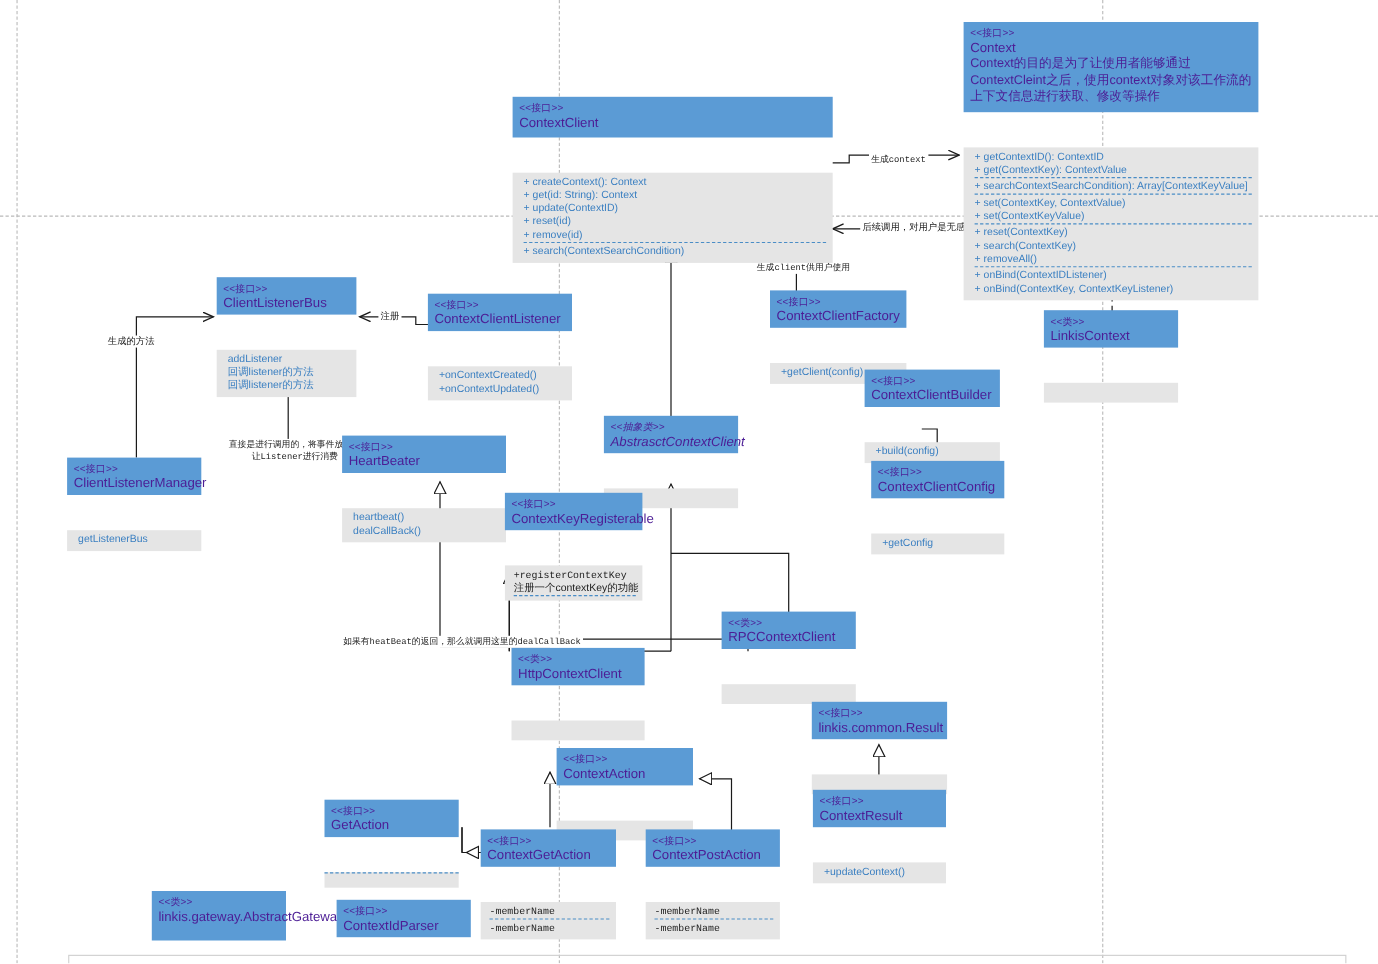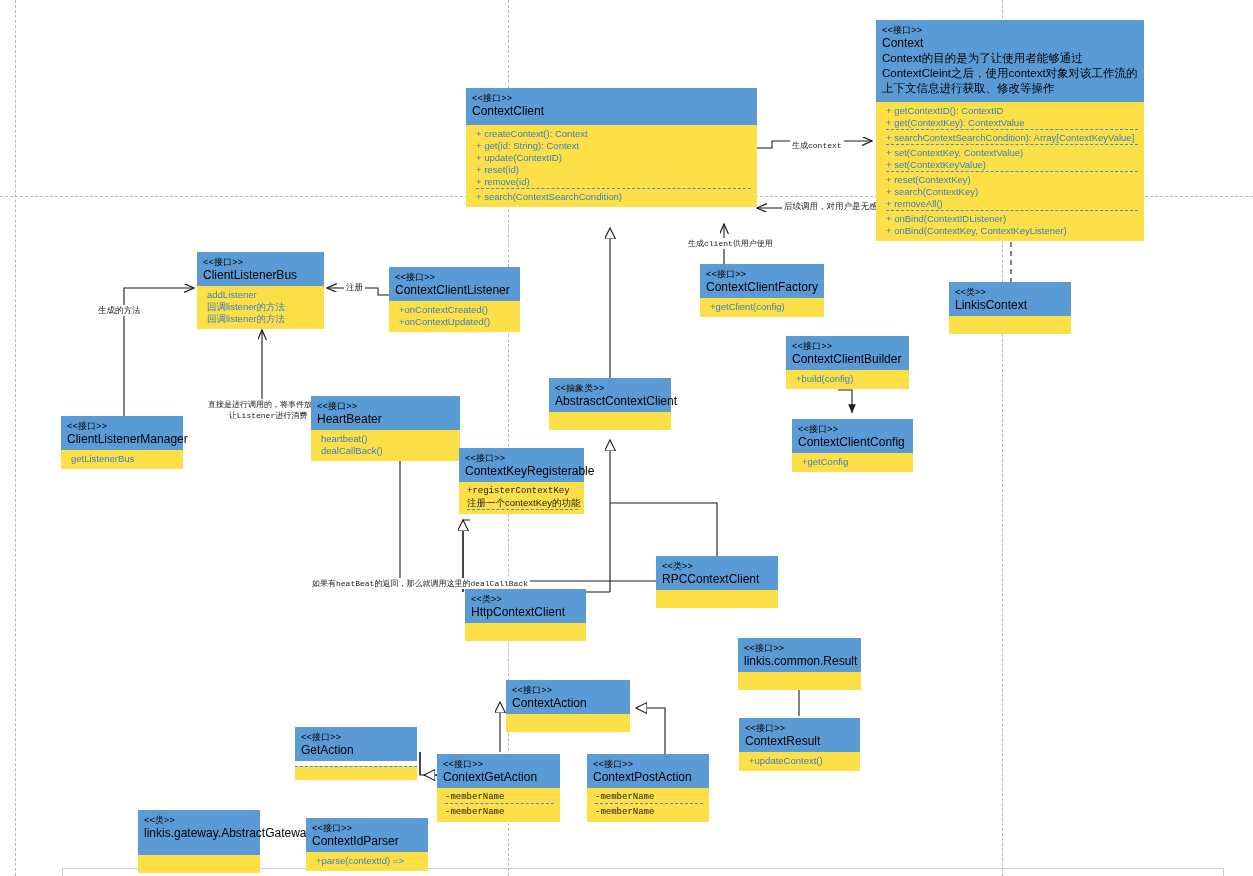--- a/index.html
+++ b/index.html
@@ -7,29 +7,29 @@
   #canvas{position:relative;width:1253px;height:876px;background:#fff;overflow:hidden;}
 
   
   .vguide{position:absolute;top:0;bottom:0;width:0;border-left:1px dashed #b9b9b9;}
   .hguide{position:absolute;left:0;right:0;height:0;border-top:1px dashed #b9b9b9;}
   .page-border{position:absolute;border:1px solid #cfcfcf;}
 
   
   .box{position:absolute;box-sizing:border-box;}
   .box .hdr{
-    background:#5b9bd5;color:#000000;padding:4px 6px 6px 6px;
+    background:#5b9bd5;color:#4c1d95;padding:4px 6px 6px 6px;
     box-sizing:border-box;
   }
   .box .stereo{font-size:9px;line-height:12px;letter-spacing:.2px;}
   .box .name{font-size:12px;line-height:15px;}
   .box .desc{font-size:11.5px;line-height:15px;}
   .box .body{
-    background:#fde047;box-sizing:border-box;padding:3px 6px 4px 10px;
-    color:#3a7fc1;font-size:9.5px;line-height:12px;
+    background:#e5e5e5;box-sizing:border-box;padding:3px 6px 4px 10px;
+    color:#3a7fc1;font-size:9.5px;line-height:12px;margin-top:32px;
   }
   .box .body.empty{padding:0;height:18px;}
   .box .body .m{white-space:nowrap;}
   .box .body .underline{border-bottom:1px dashed #4a8dc6;}
   .mono{font-family:"Liberation Mono","DejaVu Sans Mono",monospace;font-size:9px;color:#222;}
   .cnmono{font-family:"Liberation Sans","DejaVu Sans",sans-serif;font-size:9.5px;color:#222;}
 
   .lbl{position:absolute;font-size:8.5px;color:#1a1a1a;white-space:pre;line-height:11px;
        font-family:"Liberation Sans","DejaVu Sans",sans-serif;background:#fff;padding:0 2px;}
   .lbl.mn{font-family:"Liberation Mono","DejaVu Sans Mono",monospace;font-size:8px;}
@@ -224,21 +224,21 @@
     <div class="hdr" style="height:34px;">
       <div class="stereo">&lt;&lt;接口&gt;&gt;</div>
       <div class="name">HeartBeater</div>
     </div>
     <div class="body">
       <div class="m">heartbeat()</div>
       <div class="m">dealCallBack()</div>
     </div>
   </div>
 
-  <div class="box" style="left:549px;top:378px;width:122px;">
+  <div class="box" style="left:549px;top:378px;width:122px;font-style:italic;">
     <div class="hdr" style="height:34px;">
       <div class="stereo">&lt;&lt;抽象类&gt;&gt;</div>
       <div class="name">AbstrasctContextClient</div>
     </div>
     <div class="body empty"></div>
   </div>
 
   <div class="box" style="left:459px;top:448px;width:125px;">
     <div class="hdr" style="height:34px;">
       <div class="stereo">&lt;&lt;接口&gt;&gt;</div>

